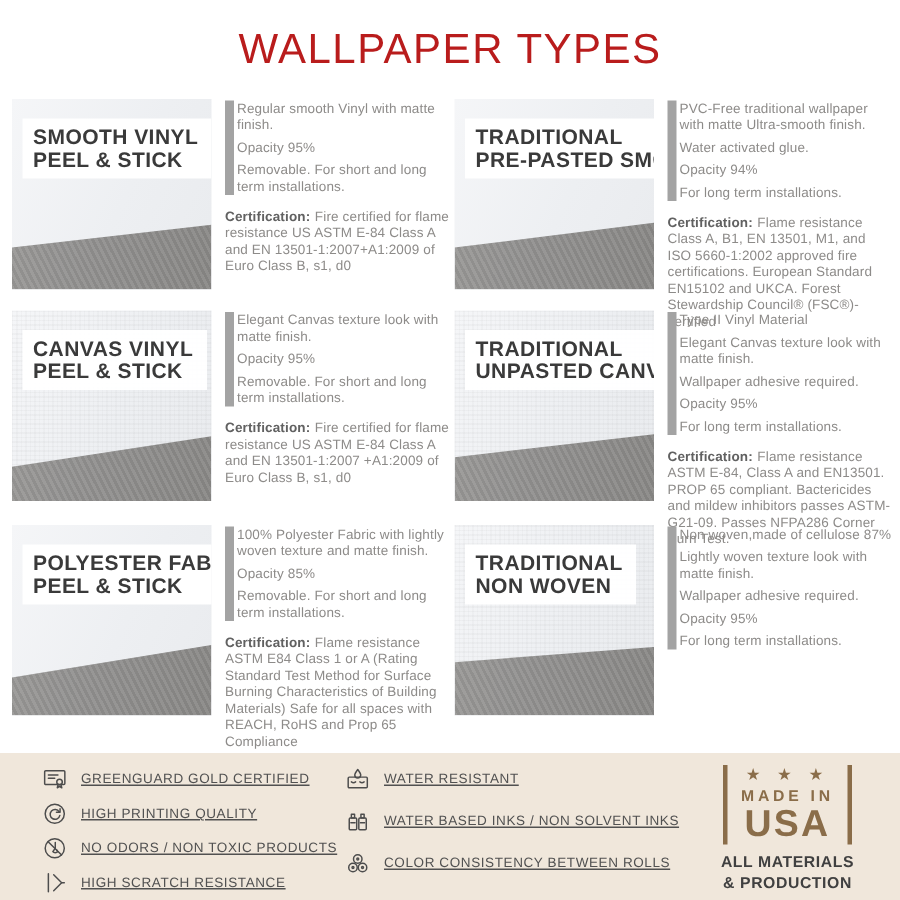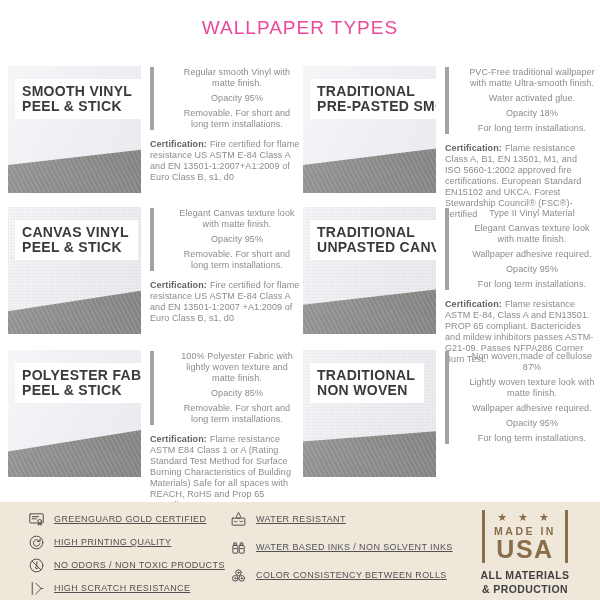--- a/index.html
+++ b/index.html
@@ -3,21 +3,21 @@
 <meta charset="utf-8">
 <style>
   html,body { margin:0; padding:0; background:#fff; }
   #page {
     position:relative; width:600px; height:600px; overflow:hidden;
     background:#ffffff; font-family:"Liberation Sans", sans-serif;
   }
   
   .page-title {
     position:absolute; top:17px; left:0; width:600px; text-align:center;
-    font-size:19px; font-weight:500; letter-spacing:1px; color:#ec4899;
+    font-size:28px; font-weight:500; letter-spacing:1px; color:#b91c1c;
   }
   
   .panel { position:absolute; width:292px; display:flex; align-items:flex-start; }
   .p-r1 { top:66px; } .p-r2 { top:207px; } .p-r3 { top:350px; }
   .p-c1 { left:8px; } .p-c2 { left:303px; }
   .swatch {
     position:relative; flex:none; width:133px; height:127px; overflow:hidden;
     background:linear-gradient(115deg,#f5f6f8 0%,#edeff2 55%,#e9ebee 100%);
   }
   .swatch.textured::before {
@@ -35,22 +35,22 @@
     content:""; position:absolute; inset:0;
     background:repeating-linear-gradient(63deg, rgba(255,255,255,0.05) 0 2px, rgba(0,0,0,0.05) 2px 4px);
   }
   .swatch-label {
     position:absolute; top:13px; left:7px; background:rgba(255,255,255,0.96);
     padding:5px 9px 5px 7px; font-size:14px; font-weight:700; color:#3a3a3a;
     line-height:15px; letter-spacing:0.3px; white-space:nowrap;
   }
   .panel-text { margin-left:9px; width:150px; padding-top:1px; }
   .desc {
-    border-left:4px solid #a3a3a3; padding-left:20px;
-    font-size:9px; line-height:11px; color:#8d8b89; letter-spacing:0.1px;text-align:center;
+    border-left:6px solid #a3a3a3; padding-left:2px;
+    font-size:9px; line-height:11px; color:#8d8b89; letter-spacing:0.1px;
   }
   .desc p { margin:0 0 4px; }
   .desc p:last-child { margin-bottom:0; }
   .cert { margin-top:9px; font-size:9px; line-height:11px; color:#8d8b89; letter-spacing:0.1px; }
   .cert-label { font-weight:700; color:#616161; margin-right:3px; }
   
   .footer { position:absolute; left:0; top:502px; width:600px; height:98px; background:#f0e7db; }
   .feature-col { position:absolute; display:flex; flex-direction:column; gap:7px; }
   .col-left { left:28px; top:9px; }
   .col-mid  { left:230px; top:9px;gap:12px; }
@@ -97,21 +97,21 @@
       <div class="floor" style="clip-path:polygon(0 78%,100% 65%,100% 100%,0 100%)"></div>
       <div class="swatch-label">
         <div>TRADITIONAL</div>
         <div>PRE-PASTED SMOOTH</div>
       </div>
     </div>
     <div class="panel-text">
       <div class="desc">
         <p>PVC-Free traditional wallpaper with matte Ultra-smooth finish.</p>
         <p>Water activated glue.</p>
-        <p>Opacity 18%</p>
+        <p>Opacity 94%</p>
         <p>For long term installations.</p>
       </div>
       <div class="cert">
         <span class="cert-label">Certification:</span><span>Flame resistance Class A, B1, EN 13501, M1, and ISO 5660-1:2002 approved fire certifications. European Standard EN15102 and UKCA. Forest Stewardship Council® (FSC®)-certified</span>
       </div>
     </div>
   </div>
 
   <div class="panel p-r2 p-c1">
     <div class="swatch textured">

